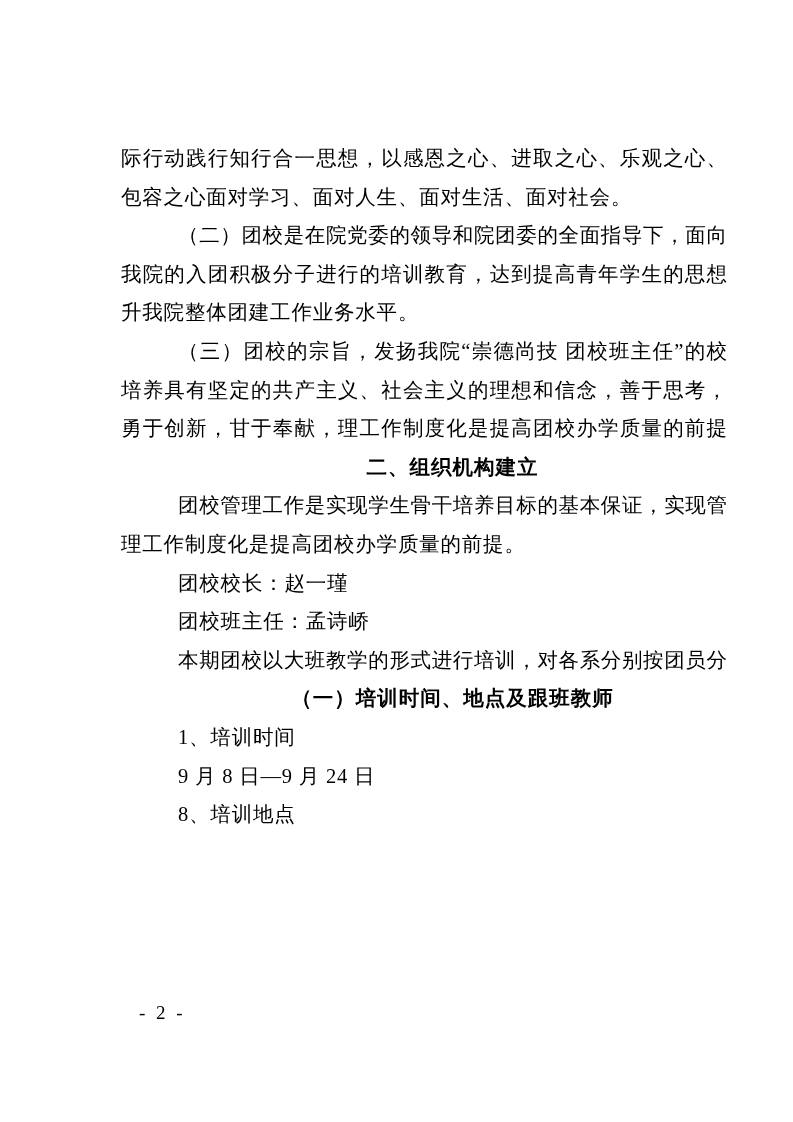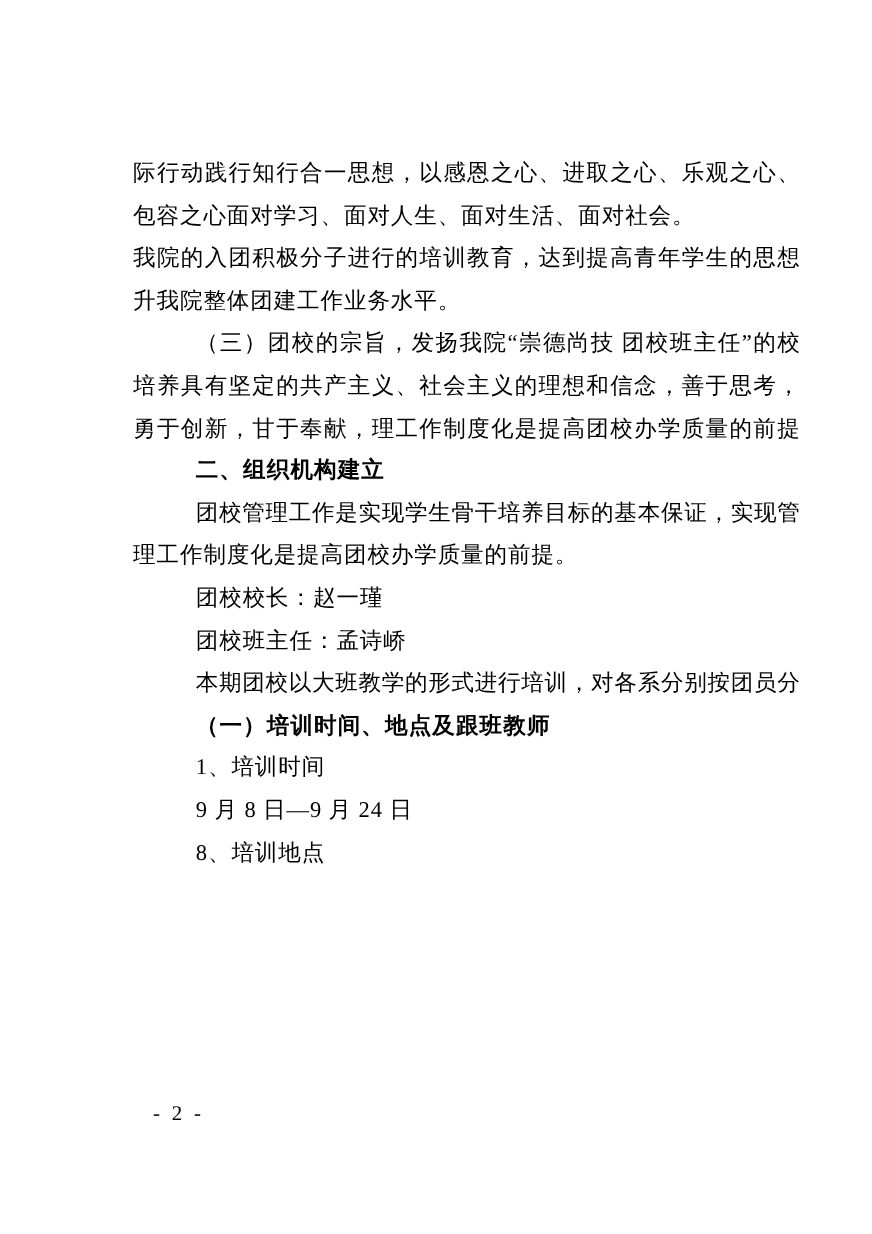--- a/index.html
+++ b/index.html
@@ -37,38 +37,40 @@
     text-align: justify;
     text-align-last: justify;
   }
   .line.indent {
     padding-left: 57px;
   }
   .line.heading {
     font-weight: 700;
     font-family: "Liberation Sans", "DejaVu Sans", sans-serif;
     letter-spacing: 1px;
+    text-align: center;
   }
   .page-footer {
     position: absolute;
     left: 103px;
     top: 1002px;
     font-size: 19px;
     letter-spacing: 3px;
     font-family: "Liberation Serif", "DejaVu Serif", serif;
     color: #000000;
   }
 </style>
 </head>
 <body>
 
 <div class="page">
   <div class="text-block">
       <div class="line justify">际行动践行知行合一思想，以感恩之心、进取之心、乐观之心、</div>
       <div class="line plain">包容之心面对学习、面对人生、面对生活、面对社会。</div>
+      <div class="line indent justify">（二）团校是在院党委的领导和院团委的全面指导下，面向</div>
       <div class="line justify">我院的入团积极分子进行的培训教育，达到提高青年学生的思想</div>
       <div class="line plain">升我院整体团建工作业务水平。</div>
       <div class="line indent justify">（三）团校的宗旨，发扬我院“崇德尚技 团校班主任”的校训，</div>
       <div class="line justify">培养具有坚定的共产主义、社会主义的理想和信念，善于思考，</div>
       <div class="line justify">勇于创新，甘于奉献，理工作制度化是提高团校办学质量的前提</div>
       <div class="line indent heading">二、组织机构建立</div>
       <div class="line indent justify">团校管理工作是实现学生骨干培养目标的基本保证，实现管</div>
       <div class="line plain">理工作制度化是提高团校办学质量的前提。</div>
       <div class="line indent">团校校长：赵一瑾</div>
       <div class="line indent">团校班主任：孟诗峤</div>

